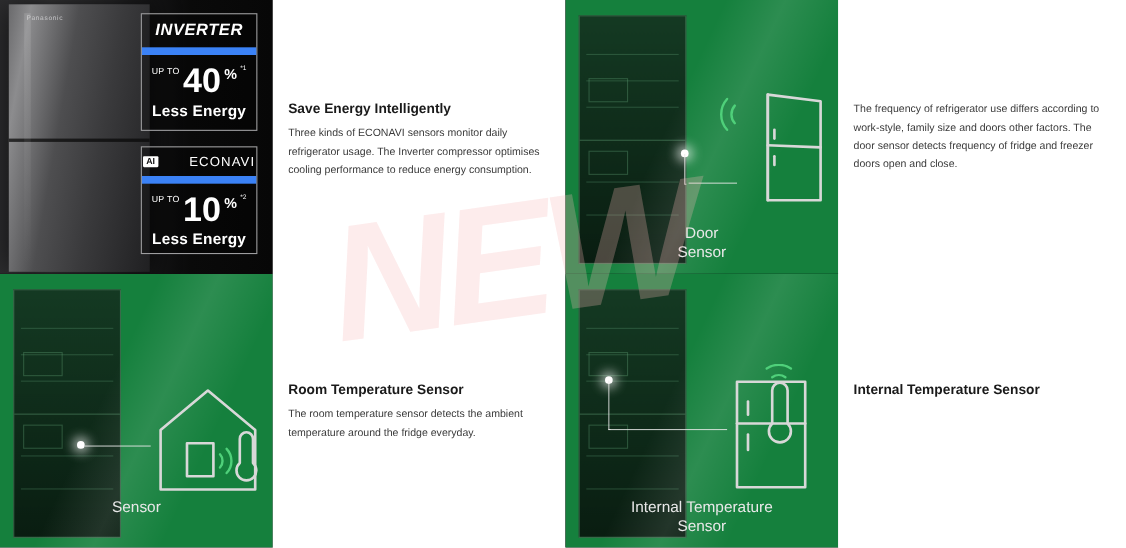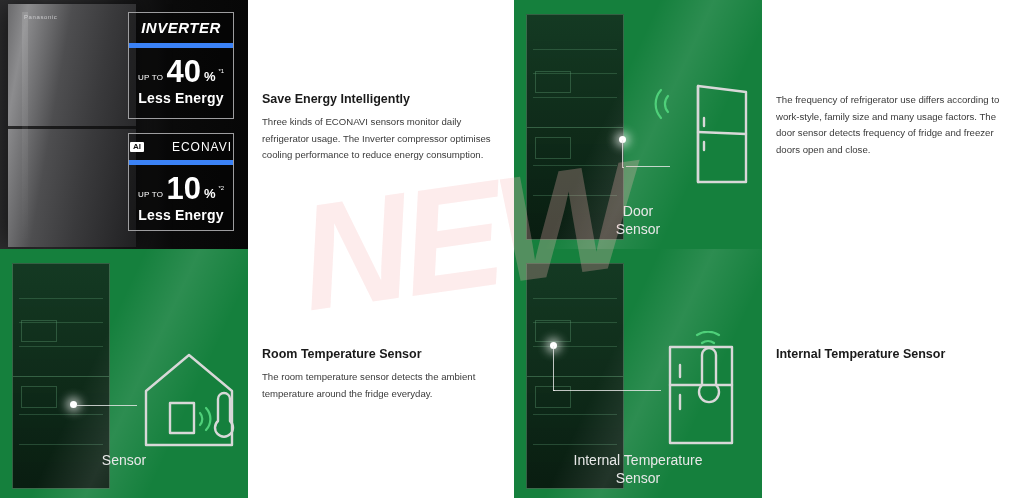--- a/index.html
+++ b/index.html
@@ -86,21 +86,21 @@
     width: 104px;
     border: 1px solid #9d9d9f;
     background: rgba(0,0,0,.28);
     color: #ffffff;
     text-align: center;
     z-index: 4;
   }
   .badge-1 { left: 128px; top: 12px; height: 105px; }
   .badge-2 { left: 128px; top: 133px; height: 96px; }
   .badge-top {
-    border-bottom: 5px solid #3b82f6;
+    border-bottom: 7px solid #3b82f6;
     padding: 6px 0 6px;
   }
   .inverter-word {
     font-style: italic;
     font-weight: bold;
     font-size: 15px;
     letter-spacing: .5px;
     color: #fff;
     font-family: "Liberation Sans", sans-serif;
   }
@@ -110,21 +110,21 @@
   .ai-chip {
     background: #ffffff; color:#111; font-size: 8px; font-weight: bold;
     padding: 1px 3px; border-radius:1px; line-height:1;
   }
   .econavi-word {
     font-size: 12px; letter-spacing: 1px; color:#fff;
     font-family: "Liberation Sans", sans-serif;
     margin-left: 24px;
   }
   .badge-mid {
-    display:flex; align-items:flex-end; justify-content:center; gap:3px;
+    display:flex; justify-content:center; gap:3px;
     padding-top: 10px;
   }
   .upto { font-size: 8px; letter-spacing:.3px; padding-bottom: 4px; }
   .bignum { font-size: 31px; font-weight: bold; line-height: .9; }
   .pct { font-size: 13px; font-weight: bold; padding-bottom: 2px; }
   .sup { font-size: 6px; vertical-align: super; padding-bottom: 12px; }
   .lessenergy {
     font-size: 14px; font-weight: bold; margin-top: 4px; letter-spacing:.2px;
   }
 
@@ -269,21 +269,21 @@
 
         <div class="scene-caption" style="top:203px;">
           <div>Door</div>
           <div>Sensor</div>
         </div>
       </div>
     </div>
 
     <div class="cell text-cell">
       <div class="text-inner" style="top:92px;">
-        <p class="t-body">The frequency of refrigerator use differs according to work-style, family size and many usage factors. The door sensor detects frequency of fridge and freezer doors open and close.</p>
+        <p class="t-body">The frequency of refrigerator use differs according to work-style, family size and doors other factors. The door sensor detects frequency of fridge and freezer doors open and close.</p>
       </div>
     </div>
 
     <div class="cell img-cell">
       <div class="dark-scene">
         <div class="scene-fridge" style="left:12px; top:14px;">
           <div class="divider" style="top:112px;"></div>
           <div class="shelf" style="top:34px;"></div>
           <div class="shelf" style="top:58px;"></div>
           <div class="shelf" style="top:82px;"></div>

